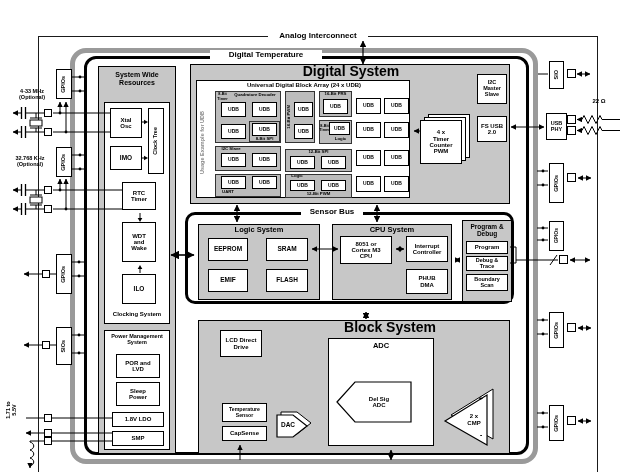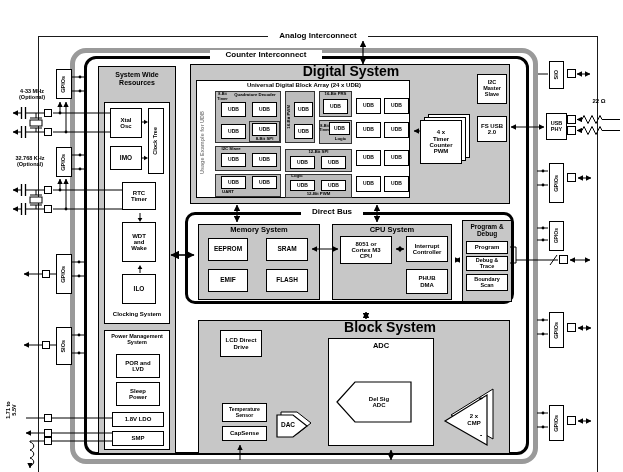--- a/index.html
+++ b/index.html
@@ -26,21 +26,21 @@
 </style>
 </head>
 <body>
 
 <div id="canvas">
 
   <div class="a" style="left:38px;top:12px;width:560px;height:450px;border:1.5px solid #1a1a1a;"></div>
   <div class="a" style="left:70px;top:24px;width:468px;height:416px;border:5px solid #9a9a9a;border-radius:16px;"></div>
   <div class="a" style="left:84px;top:32px;width:445px;height:399px;border:3.5px solid #000;border-radius:12px;"></div>
   <div class="a lbl wbg f8" style="left:268px;top:7px;width:100px;height:10px;">Analog Interconnect</div>
-  <div class="a lbl wbg f8" style="left:210px;top:26px;width:112px;height:11px;">Counter Interconnect</div>
+  <div class="a lbl wbg f8" style="left:210px;top:26px;width:112px;height:11px;">Digital Temperature</div>
 
   <div class="a gp" style="left:98px;top:42px;width:78px;height:388px;"></div>
   <div class="a lbl f7" style="left:98px;top:45px;width:78px;height:20px;">System Wide
 Resources</div>
   <div class="a cw" style="left:104px;top:78px;width:66px;height:222px;"></div>
   <div class="a wb f6" style="left:110px;top:84px;width:32px;height:30px;">Xtal
 Osc</div>
   <div class="a wb" style="left:148px;top:84px;width:16px;height:66px;">
     <span class="vt f55">Clock Tree</span>
   </div>
@@ -134,24 +134,24 @@
 Timer
 Counter
 PWM</div>
   <div class="a wb f55" style="left:477px;top:50px;width:30px;height:30px;">I2C
 Master
 Slave</div>
   <div class="a wb f6" style="left:477px;top:92px;width:30px;height:26px;">FS USB
 2.0</div>
 
   <div class="a" style="left:185px;top:188px;width:329px;height:92px;border:3.5px solid #000;border-radius:10px;"></div>
-  <div class="a lbl wbg f8" style="left:301px;top:183px;width:62px;height:10px;">Direct Bus</div>
+  <div class="a lbl wbg f8" style="left:301px;top:183px;width:62px;height:10px;">Sensor Bus</div>
 
   <div class="a gp" style="left:198px;top:200px;width:122px;height:76px;"></div>
-  <div class="a lbl f75" style="left:198px;top:202px;width:122px;height:9px;">Memory System</div>
+  <div class="a lbl f75" style="left:198px;top:202px;width:122px;height:9px;">Logic System</div>
   <div class="a wb f65" style="left:208px;top:214px;width:40px;height:23px;">EEPROM</div>
   <div class="a wb f65" style="left:266px;top:214px;width:42px;height:23px;">SRAM</div>
   <div class="a wb f65" style="left:208px;top:245px;width:40px;height:23px;">EMIF</div>
   <div class="a wb f65" style="left:266px;top:245px;width:42px;height:23px;">FLASH</div>
 
   <div class="a gp" style="left:332px;top:200px;width:120px;height:76px;"></div>
   <div class="a lbl f75" style="left:332px;top:202px;width:120px;height:9px;">CPU System</div>
   <div class="a wb f6" style="left:340px;top:212px;width:52px;height:28px;">8051 or
 Cortex M3
 CPU</div>

